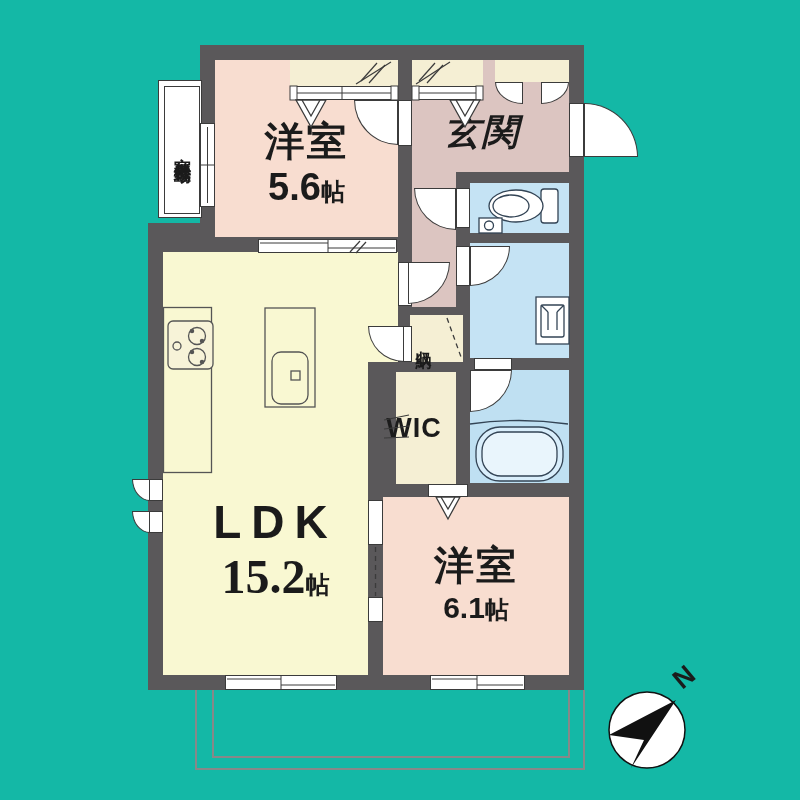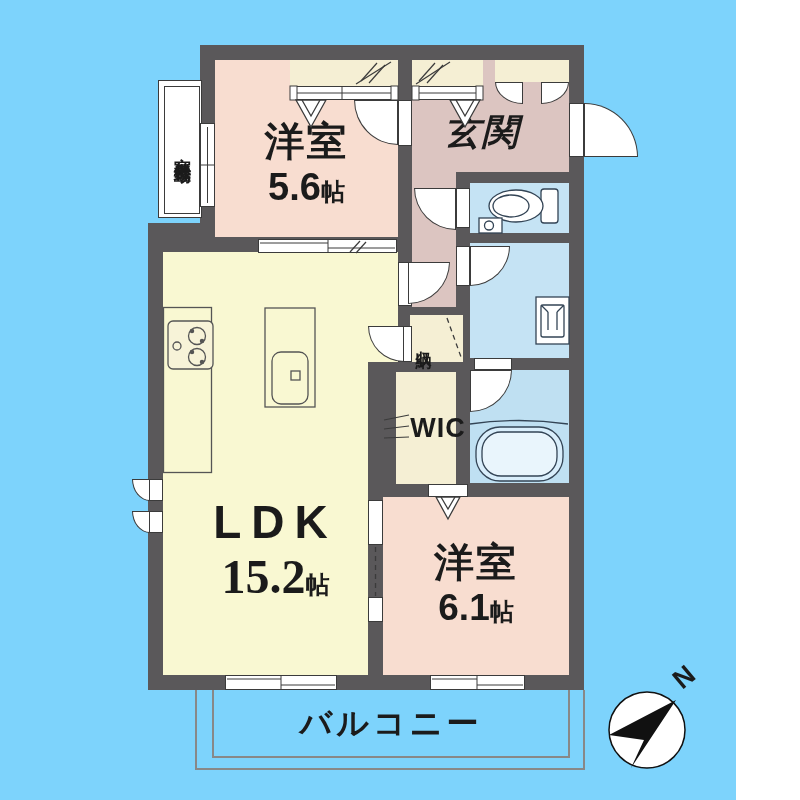--- a/index.html
+++ b/index.html
@@ -1,16 +1,16 @@
 <!DOCTYPE html>
 <html><head>
 <meta charset="utf-8">
 <style>
   html,body{margin:0;padding:0;background:#fff;}
-  #stage{position:relative;width:736px;height:800px;background:#7dd3fc;overflow:hidden;
+  #stage{position:relative;width:800px;height:800px;background:#14b8a6;overflow:hidden;
          font-family:"Liberation Sans","DejaVu Sans",sans-serif;color:#1b1b1b;}
   .wall{position:absolute;background:#5a585a;}
   .room{position:absolute;}
   .cut{position:absolute;background:#fff;border:1px solid #3b3b3b;box-sizing:border-box;}
   .door{position:absolute;background:#fff;border:1px solid #3b3b3b;box-sizing:border-box;}
   .lbl{position:absolute;display:flex;flex-direction:column;align-items:center;justify-content:center;
        text-align:center;line-height:1.05;}
   .cjk{font-weight:600;letter-spacing:2px;}
   .num{font-weight:700;}
   .unit{font-weight:600;}
@@ -92,34 +92,31 @@
     <span class="cjk" style="font-size:36px;">玄関</span>
   </div>
 
   <div class="lbl" style="left:168px;top:486px;width:215px;height:112px;">
     <span style="font-size:46px;font-weight:600;letter-spacing:10px;margin-top:16px;">LDK</span>
     <span style="margin-top:6px;"><span class="num" style="font-size:48px;font-family:Liberation Serif, serif;">15.2</span><span class="unit" style="font-size:24px;">帖</span></span>
   </div>
 
   <div class="lbl" style="left:383px;top:528px;width:186px;height:112px;">
     <span class="cjk" style="font-size:40px;">洋室</span>
-    <span style="margin-top:6px;"><span class="num" style="font-size:37px;">6.1</span><span class="unit" style="font-size:24px;">帖</span></span>
-  </div>
-
-  <div class="lbl" style="left:408px;top:372px;width:60px;height:112px;">
+    <span style="margin-top:6px;"><span class="num" style="font-size:30px;">6.1</span><span class="unit" style="font-size:24px;">帖</span></span>
+  </div>
+
+  <div class="lbl" style="left:384px;top:372px;width:60px;height:112px;">
     <span style="font-size:27px;font-weight:700;letter-spacing:1px;">WIC</span>
   </div>
 
   <div class="lbl vert" style="left:409px;top:318px;width:28px;height:44px;font-size:16px;">
     <span>収納</span>
   </div>
 
-  <div class="lbl" style="left:241px;top:700px;width:300px;height:48px;">
-    <span class="cjk" style="font-size:32px;letter-spacing:4px;">バルコニー</span>
-  </div>
 
   <div class="lbl" style="left:664px;top:660px;width:40px;height:34px;transform:rotate(-40deg);">
     <span style="font-size:27px;font-weight:800;">N</span>
   </div>
 
   <svg width="800" height="800" viewBox="0 0 800 800">
 
     <g stroke="#3b3b3b" stroke-width="1" fill="#fff">
       <line x1="292" y1="93" x2="396" y2="93"></line>
       <rect x="290" y="86" width="7" height="14"></rect>

